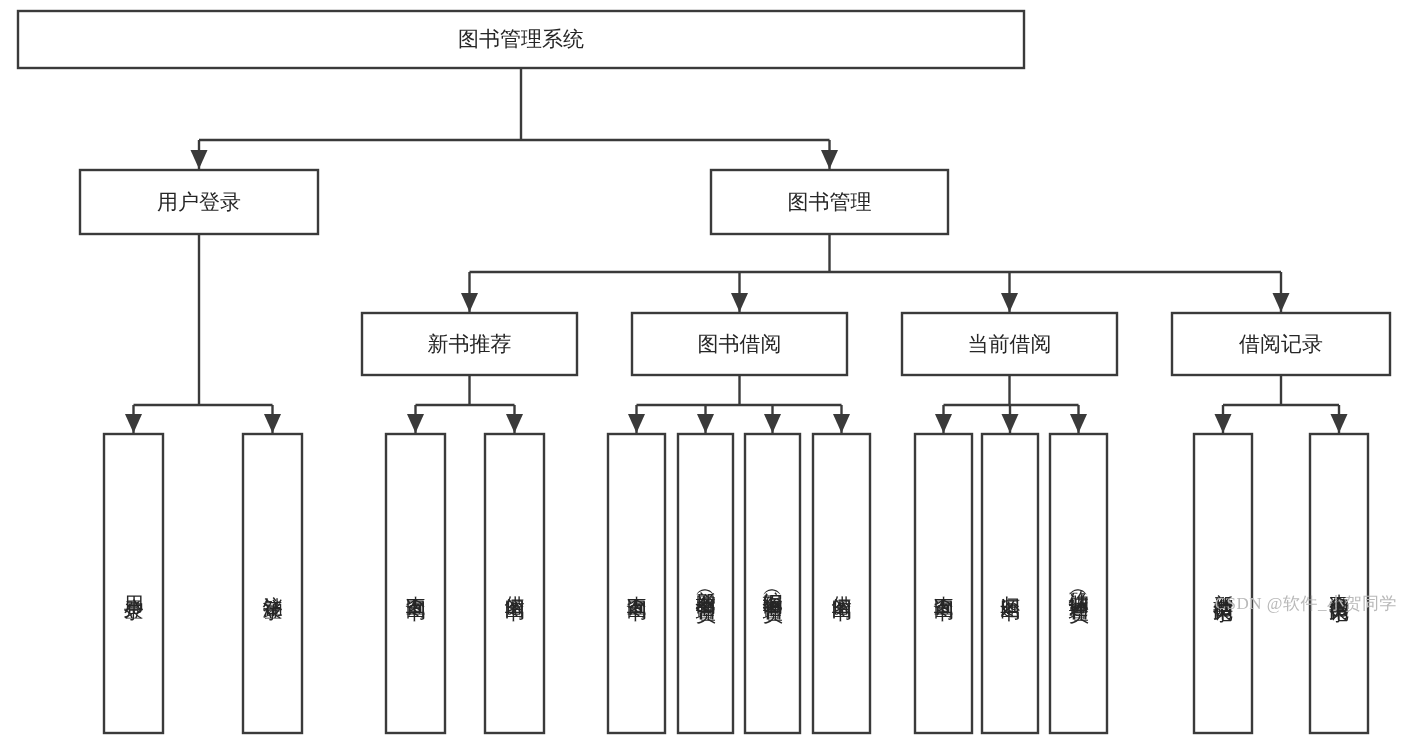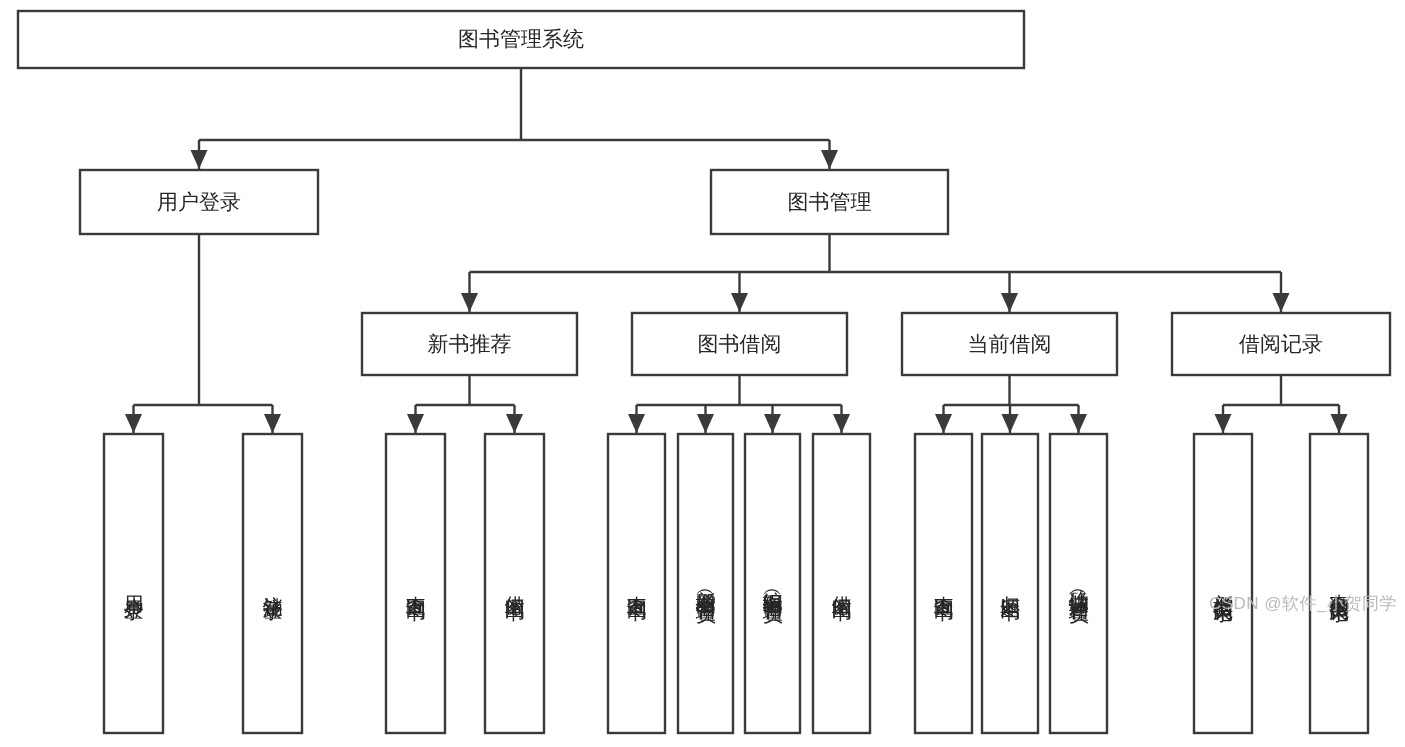--- a/index.html
+++ b/index.html
@@ -60,21 +60,21 @@
     line-height: 1.08;
     color: #262626;
     letter-spacing: 2px;
     white-space: nowrap;
     pointer-events: none;
   }
   .watermark {
     position: absolute;
     right: 8px;
     bottom: 6px;
-    font-family: Liberation Sans, sans-serif;
+    font-family: Liberation Serif, serif;
     font-size: 17px;
     color: #b9b9b9;
     letter-spacing: 0.5px;
     white-space: nowrap;
   }
 </style>
 </head>
 <body>
 
 <div id="diagram-root">

